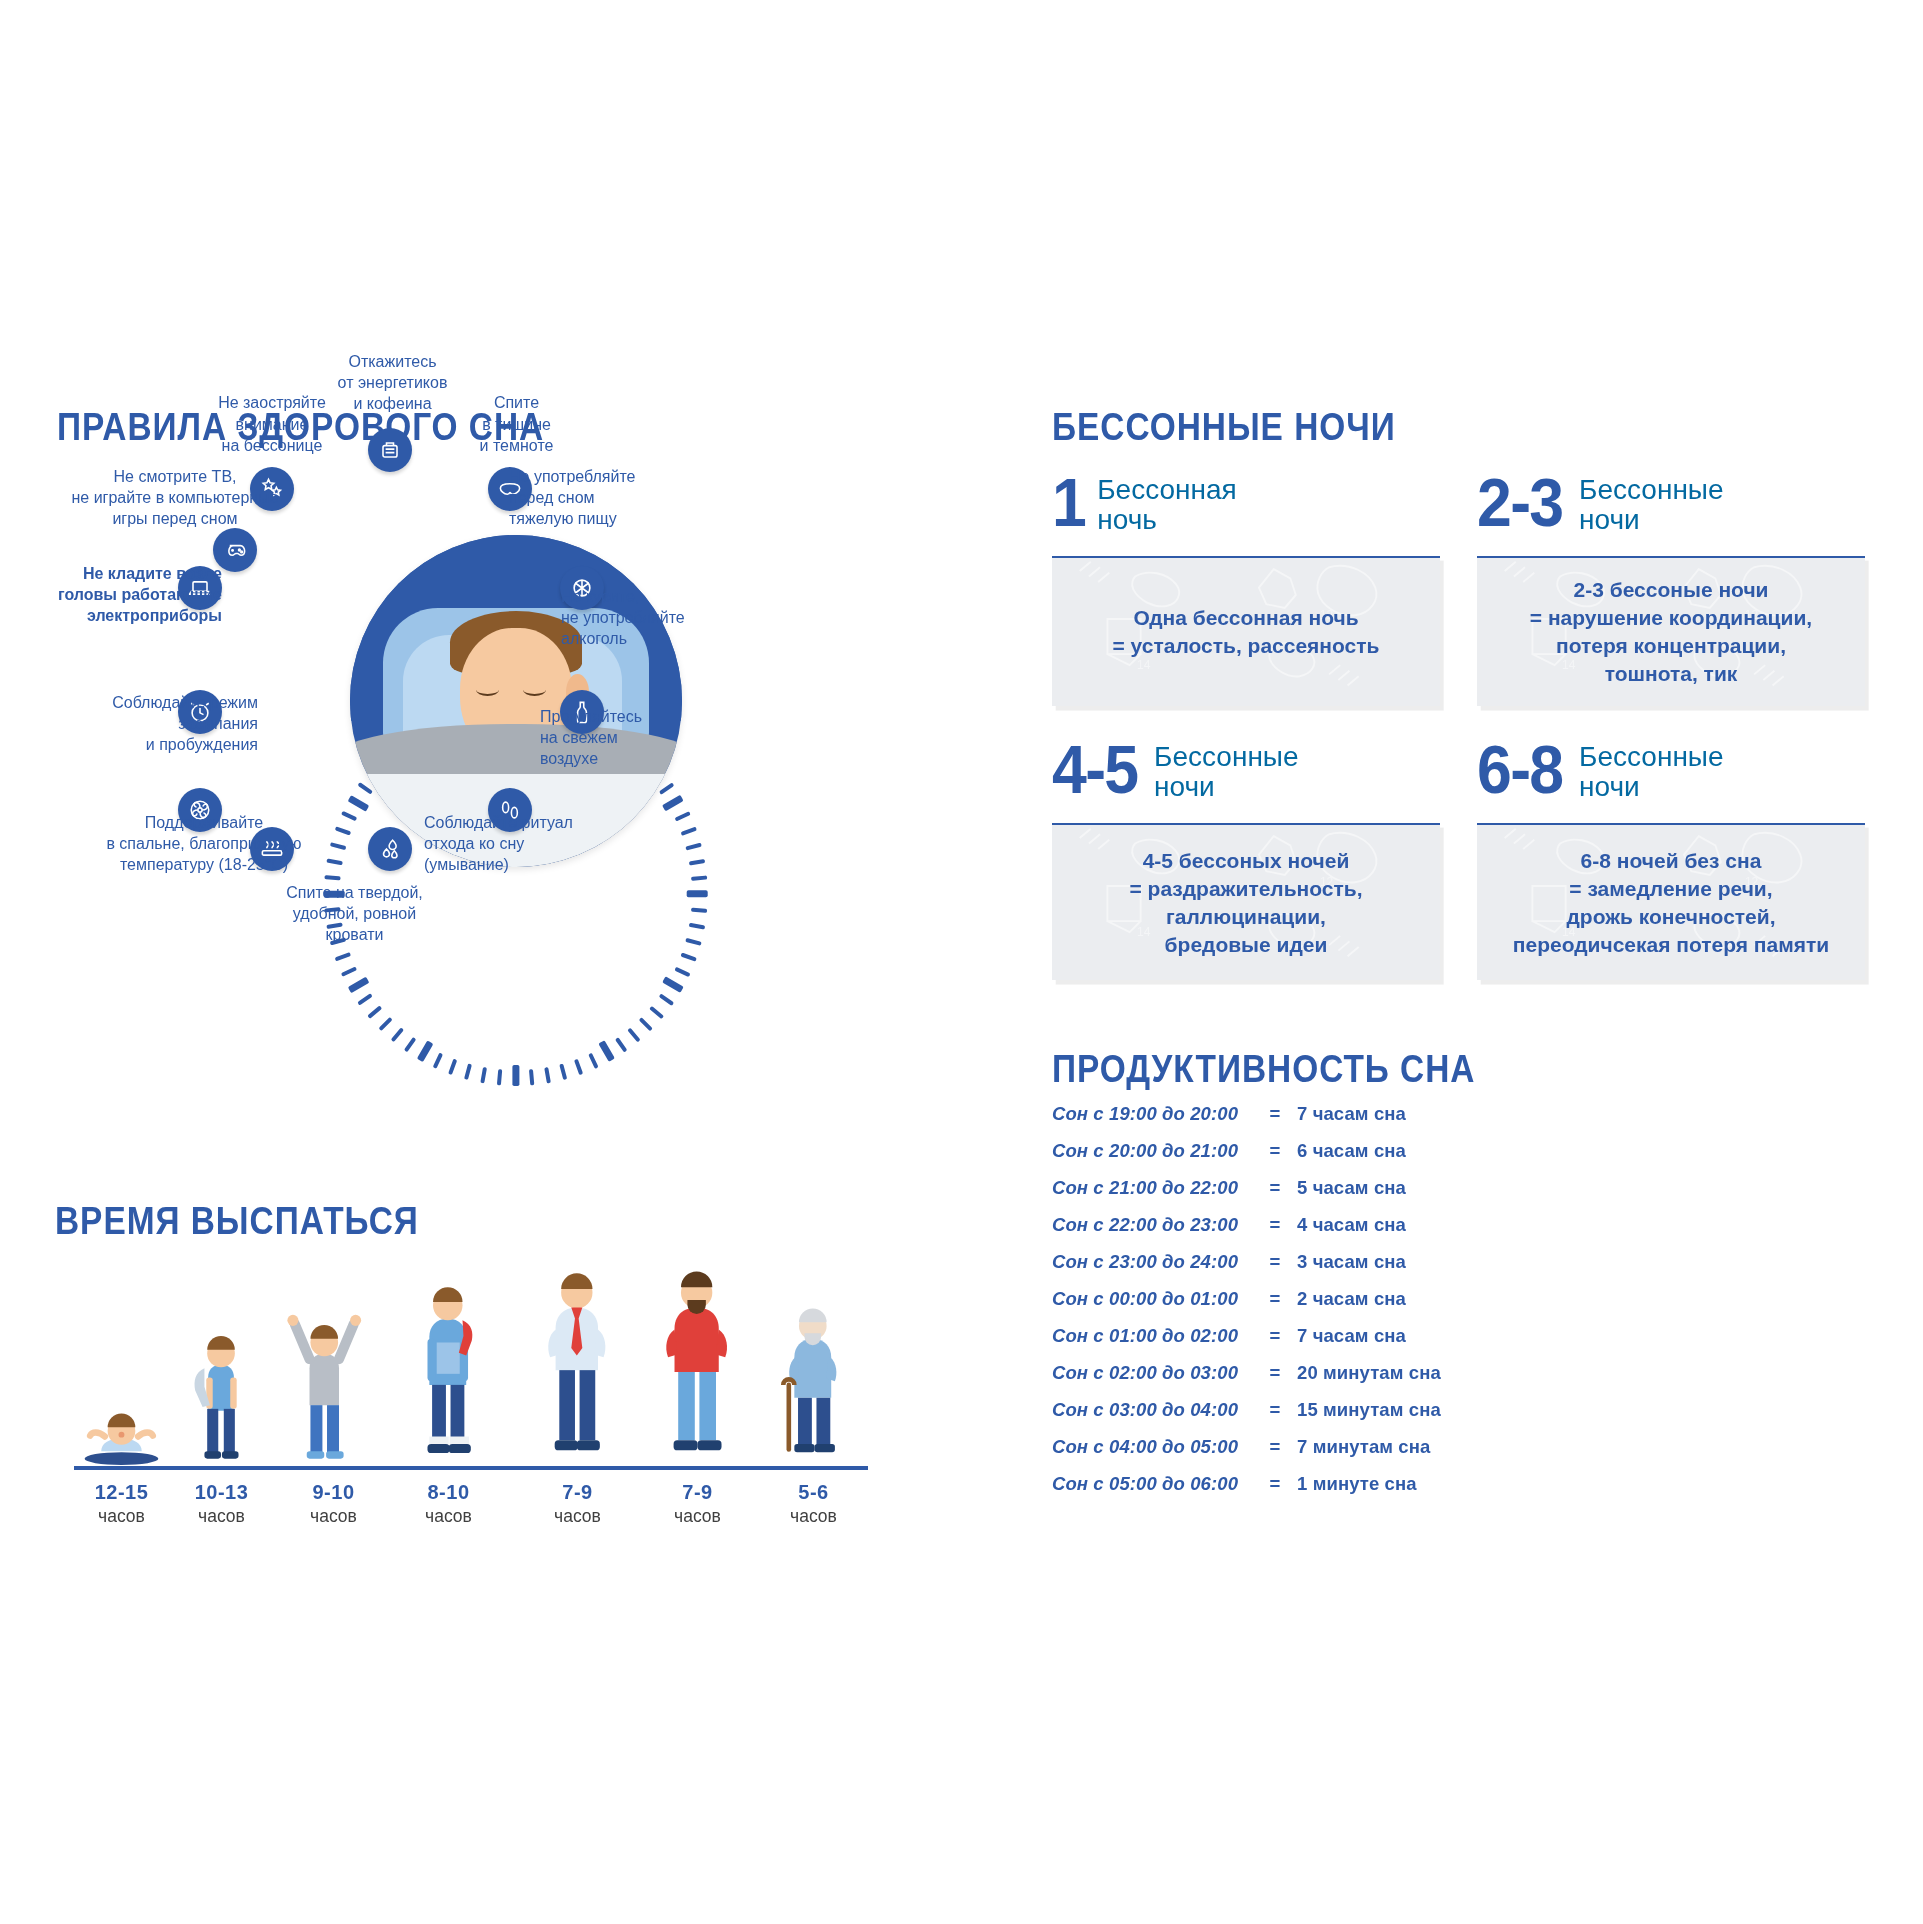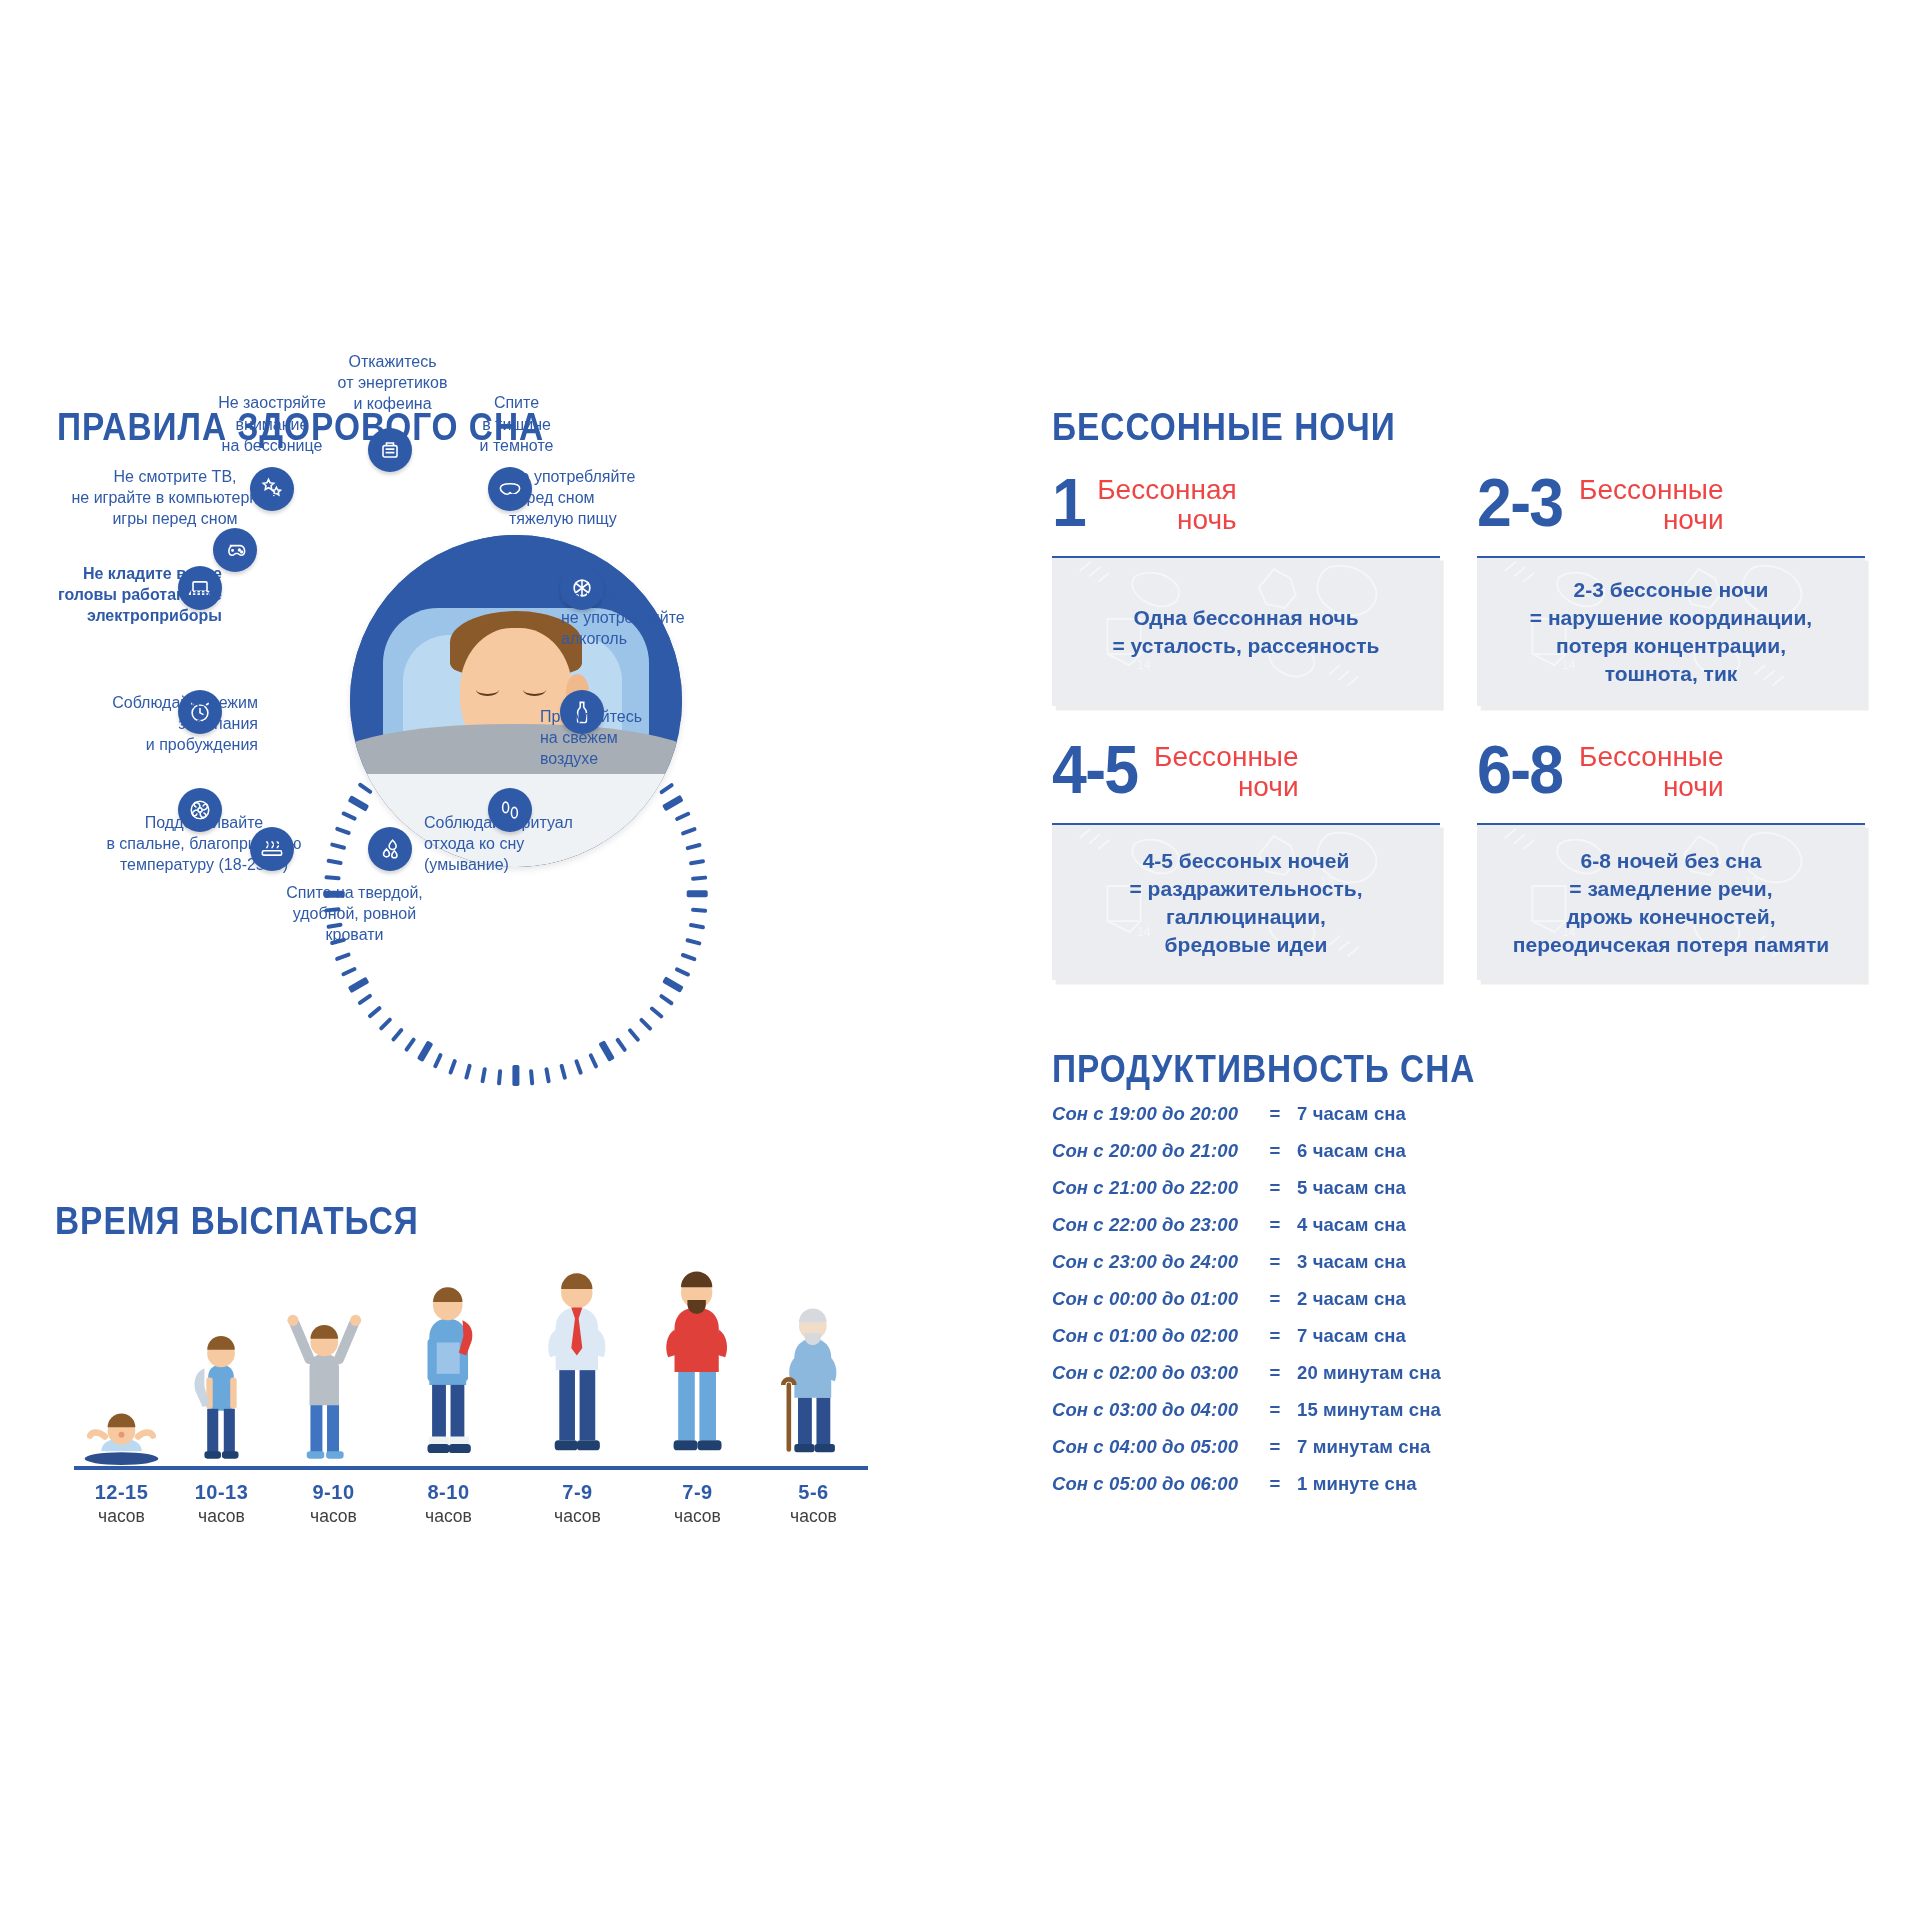--- a/index.html
+++ b/index.html
@@ -56,21 +56,21 @@
   .age-labels{position:absolute;left:0;top:281px;width:831px;height:55px;}
   .age{position:absolute;text-align:center;width:111px;}
   .age .num{font-weight:bold;font-size:20px;color:#2f5aa8;letter-spacing:0.5px;}
   .age .unit{font-size:17.5px;color:#404040;margin-top:1.8px;}
 
   
   #nights-title{position:absolute;left:1052px;top:406px;}
   .night-card{position:absolute;width:388px;}
   .night-head{display:flex;align-items:flex-start;gap:9.2px;height:76px;}
   .night-num{font-weight:bold;font-size:68px;line-height:.92;color:#2f5aa8;letter-spacing:-1.8px;transform:scaleX(.92);transform-origin:left top;}
-  .night-words{font-size:28px;line-height:1.08;color:#ef4444;padding-top:3.7px;white-space:pre-line;text-align:right;}
+  .night-words{font-size:28px;line-height:1.08;color:#0369a1;padding-top:3.7px;white-space:pre-line;}
   .night-box{position:relative;margin-top:9.2px;background:#ebedf0;border-top:2.8px solid #2f5aa8;
       box-shadow:3.7px 4.6px 0 rgba(0,0,0,.07);overflow:hidden;display:flex;align-items:center;justify-content:center;}
   .night-box .wm{position:absolute;inset:0;opacity:.55;}
   .night-box p{position:relative;margin:0;text-align:center;font-weight:bold;font-size:21px;line-height:1.33;color:#2f5aa8;white-space:pre-line;}
 
   
   #prod-title{position:absolute;left:1052px;top:1048px;}
   #prod-list{position:absolute;left:1052px;top:1103px;width:425px;}
   .prow{display:flex;align-items:baseline;font-weight:bold;font-size:18.5px;color:#2f5aa8;height:37px;letter-spacing:0.1px;}
   .prow .c1{width:201px;white-space:nowrap;font-style:italic;}

